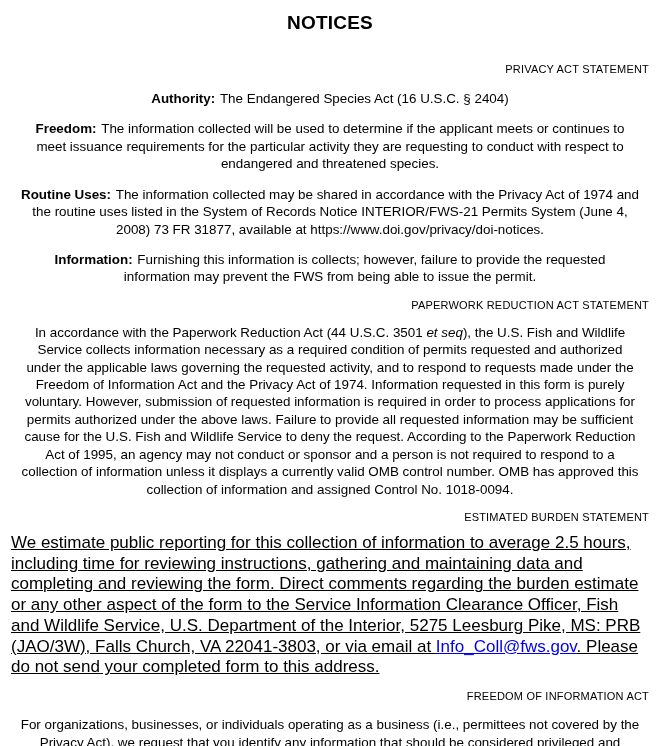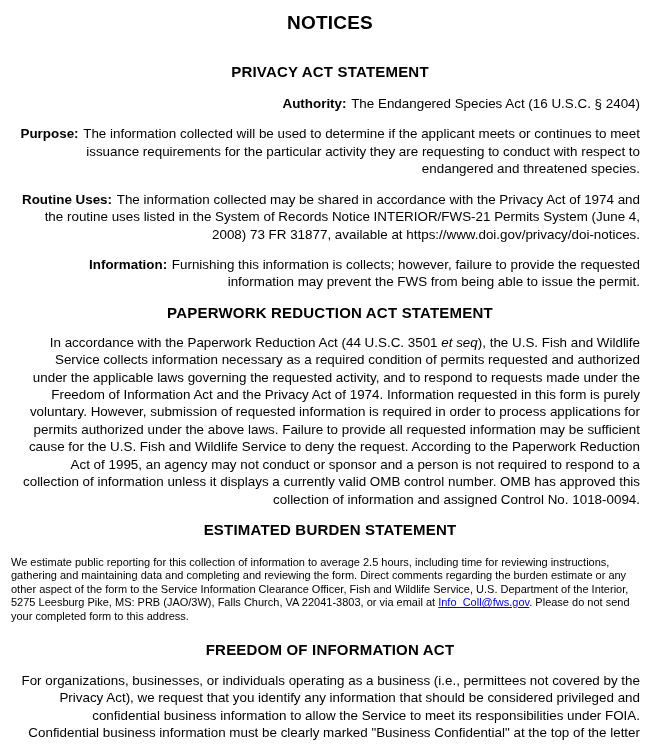--- a/index.html
+++ b/index.html
@@ -20,39 +20,40 @@
     padding: 12px 11px 10px 11px;
   }
   .doc-title {
     text-align: center;
     font-weight: bold;
     font-size: 19px;
     margin: 0 0 0 0;
     letter-spacing: 0.2px;
   }
   .section-heading {
-    text-align: center;
-    font-weight: bold;
-    font-size: 15px;
+    text-align: right;
+    font-weight: normal;
+    font-size: 11px;
     letter-spacing: 0.2px;
   }
   .heading-privacy   { margin: 29px 0 15px 0; }
   .heading-paperwork { margin: 9px 0 10px 0; }
   .heading-burden    { margin: 8px 0 10px 0; }
   .heading-foia      { margin: 12px 0 14px 0; }
   p.body-para {
     font-size: 13.4px;
     line-height: 1.3;
     margin: 13px 9px;
-    text-align: right;
+    text-align: center;
   }
   p.small-para {
-    font-size: 11px;
+    font-size: 17px;
     line-height: 1.22;
-    margin: 18px 0;
+    margin: 10px 0;
+    text-decoration: underline;
   }
   .lead {
     font-weight: bold;
     margin-right: 0.35em;
   }
   .italic {
     font-style: italic;
   }
   a.email-link {
     color: #0000ee;
@@ -64,21 +65,21 @@
 <body>
 
 <div class="page">
 
   <div class="doc-title">NOTICES</div>
 
   <div class="section-heading heading-privacy">PRIVACY ACT STATEMENT</div>
 
   <p class="body-para"><span class="lead">Authority:</span><span>The Endangered Species Act (16 U.S.C. § 2404)</span></p>
 
-  <p class="body-para"><span class="lead">Purpose:</span><span>The information collected will be used to determine if the applicant meets or continues to meet issuance requirements for the particular activity they are requesting to conduct with respect to endangered and threatened species.</span></p>
+  <p class="body-para"><span class="lead">Freedom:</span><span>The information collected will be used to determine if the applicant meets or continues to meet issuance requirements for the particular activity they are requesting to conduct with respect to endangered and threatened species.</span></p>
 
   <p class="body-para"><span class="lead">Routine Uses:</span><span>The information collected may be shared in accordance with the Privacy Act of 1974 and the routine uses listed in the System of Records Notice INTERIOR/FWS-21 Permits System (June 4, 2008) 73 FR 31877, available at https://www.doi.gov/privacy/doi-notices.</span></p>
 
   <p class="body-para"><span class="lead">Information:</span><span>Furnishing this information is collects; however, failure to provide the requested information may prevent the FWS from being able to issue the permit.</span></p>
 
   <div class="section-heading heading-paperwork">PAPERWORK REDUCTION ACT STATEMENT</div>
 
   <p class="body-para"><span>In accordance with the Paperwork Reduction Act (44 U.S.C. 3501 </span><span class="italic">et seq</span><span>), the U.S. Fish and Wildlife Service collects information necessary as a required condition of permits requested and authorized under the applicable laws governing the requested activity, and to respond to requests made under the Freedom of Information Act and the Privacy Act of 1974.  Information requested in this form is purely voluntary.  However, submission of requested information is required in order to process applications for permits authorized under the above laws.  Failure to provide all requested information may be sufficient cause for the U.S. Fish and Wildlife Service to deny the request.  According to the Paperwork Reduction Act of 1995, an agency may not conduct or sponsor and a person is not required to respond to a collection of information unless it displays a currently valid OMB control number.  OMB has approved this collection of information and assigned Control No. 1018-0094.</span></p>
 
   <div class="section-heading heading-burden">ESTIMATED BURDEN STATEMENT</div>

